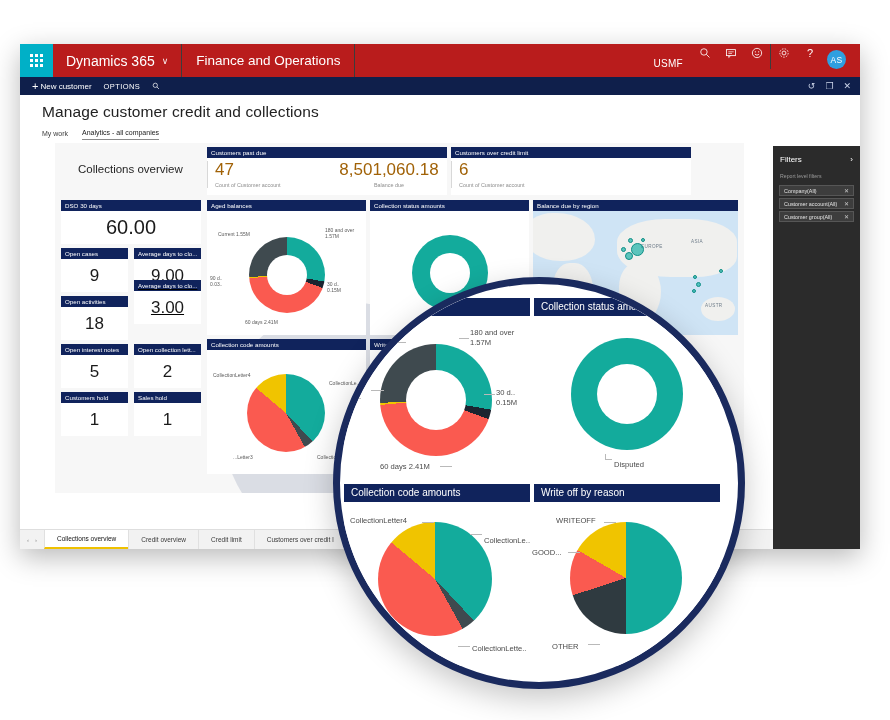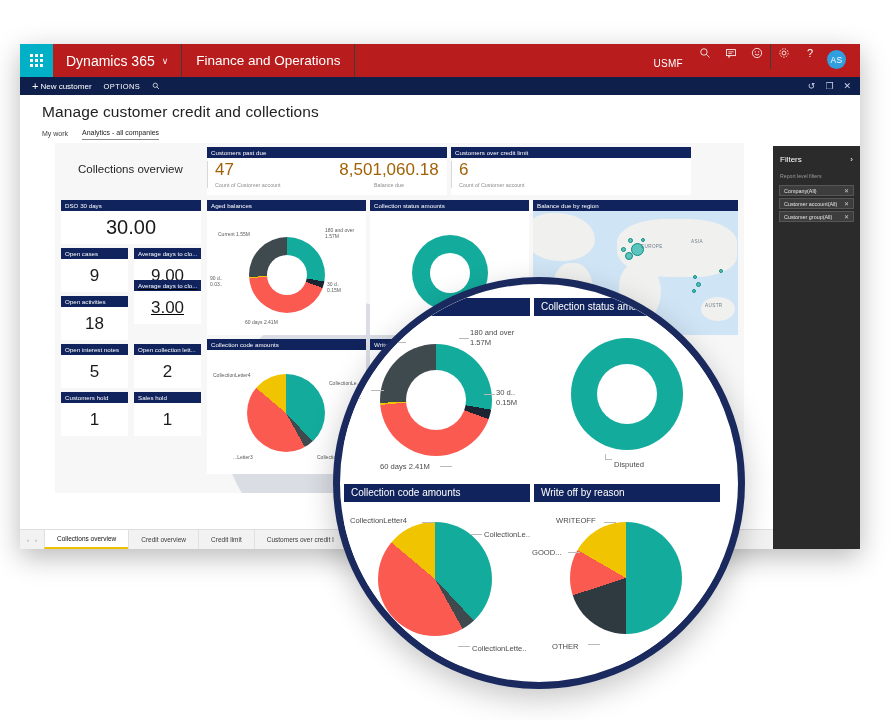--- a/index.html
+++ b/index.html
@@ -300,21 +300,21 @@
         <div class="body">
           <div class="col left">
             <div class="num">6</div>
             <div class="lbl">Count of Customer account</div>
           </div>
         </div>
       </div>
 
       <div class="tile" style="left:6px;top:57px;width:140px;height:44px;">
         <div class="tile-hdr">DSO 30 days</div>
-        <div class="kpi-val">30.00</div>
+        <div class="kpi-val">60.00</div>
       </div>
 
       <div class="tile" style="left:6px;top:105px;width:67px;height:44px;">
         <div class="tile-hdr">Open cases</div>
         <div class="kpi-val sm">9</div>
       </div>
       <div class="tile" style="left:79px;top:105px;width:67px;height:44px;">
         <div class="tile-hdr">Average days to clo...</div>
         <div class="kpi-val sm">9.00</div>
       </div>
@@ -484,21 +484,21 @@
       </div>
     </div>
 
     <div class="mtile" style="left:4px;top:200px;width:186px;height:182px;">
       <div class="mtile-hdr">Collection code amounts</div>
       <div style="position:relative;width:100%;height:164px;">
         <div class="pie" style="left:34px;top:20px;width:114px;height:114px;
              background:conic-gradient(#13ab9c 0deg 137deg,#3f4a4f 137deg 151deg,#fa5a50 151deg 310deg,#f0c400 310deg 360deg);"></div>
         <div class="mlbl" style="left:6px;top:14px;">CollectionLetter4</div>
         <div class="leader" style="left:78px;top:20px;width:12px;height:.8px;"></div>
-        <div class="mlbl" style="left:140px;top:28px;">CollectionLe..</div>
+        <div class="mlbl" style="left:140px;top:34px;">CollectionLe..</div>
         <div class="leader" style="left:126px;top:32px;width:12px;height:.8px;"></div>
         <div class="mlbl" style="left:20px;top:142px;">Letter3</div>
         <div class="leader" style="left:58px;top:144px;width:11px;height:.8px;"></div>
         <div class="mlbl" style="left:128px;top:142px;">CollectionLette..</div>
         <div class="leader" style="left:114px;top:144px;width:12px;height:.8px;"></div>
       </div>
     </div>
 
     <div class="mtile" style="left:194px;top:200px;width:186px;height:182px;">
       <div class="mtile-hdr">Write off by reason</div>

